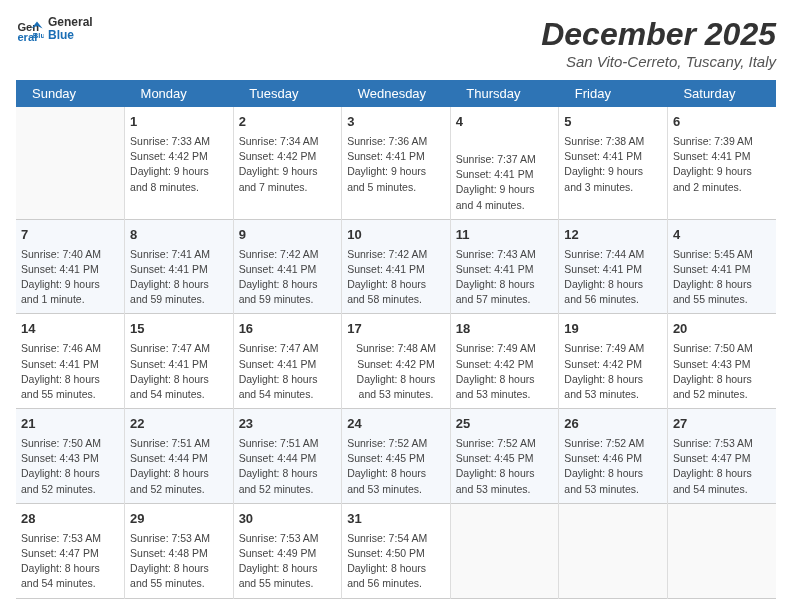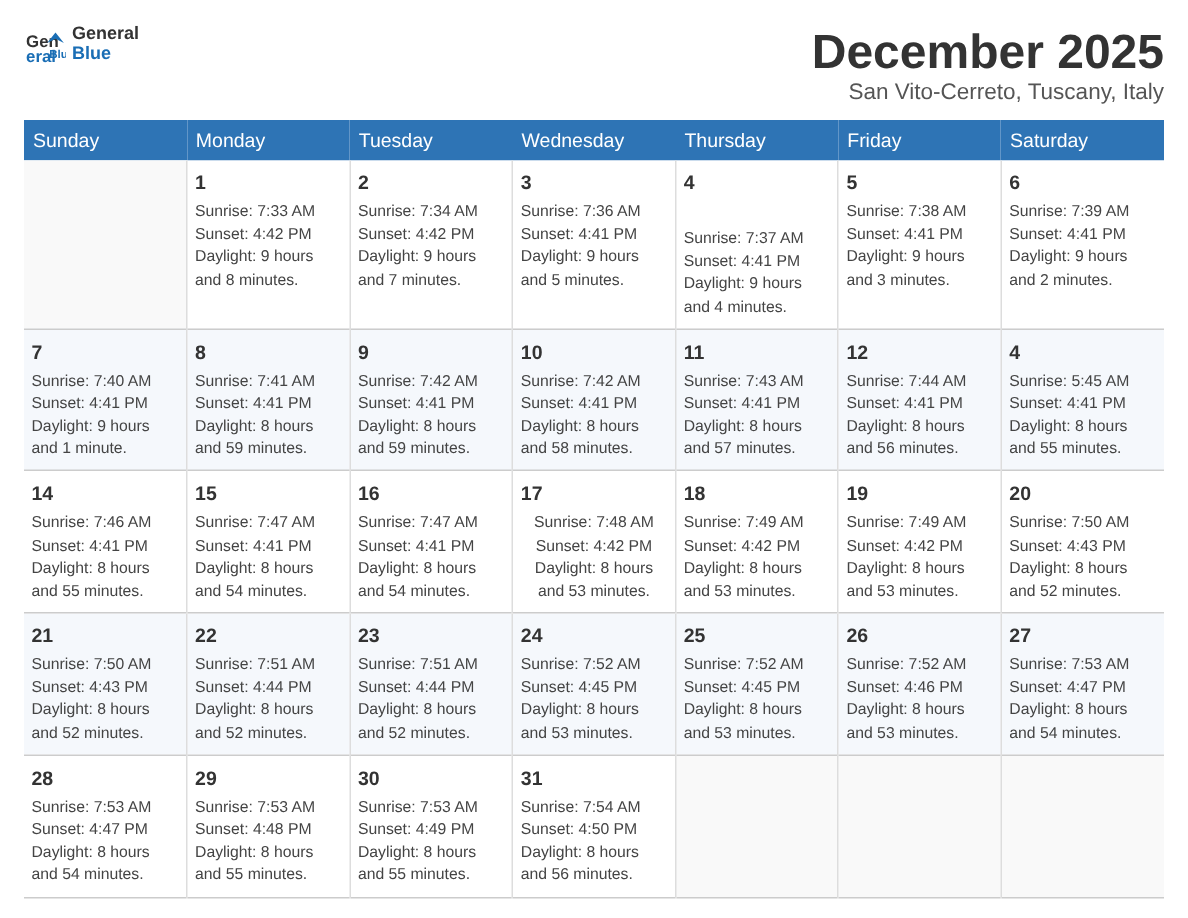--- a/index.html
+++ b/index.html
@@ -26,40 +26,41 @@
       font-weight: bold;
       color: #333;
       line-height: 1.1;
     }
     .logo-icon {
       width: 28px;
       height: 28px;
     }
     .title-area {
       text-align: right;
+      font-style: italic;
     }
     .calendar-title {
       font-size: 32px;
       font-weight: bold;
       color: #333;
     }
     .calendar-subtitle {
       font-size: 15px;
       color: #555;
     }
     table {
       width: 100%;
       border-collapse: collapse;
       font-size: 11px;
     }
     thead tr th {
       background-color: #2e74b5;
       color: #fff;
       text-align: left;
-      padding: 6px 6px;
+      padding: 6px 16px;
       font-size: 13px;
       font-weight: normal;
     }
     tbody tr {
       border-bottom: 1px solid #ccc;
     }
     tbody tr td {
       vertical-align: top;
       padding: 6px 5px;
       width: 14.28%;

